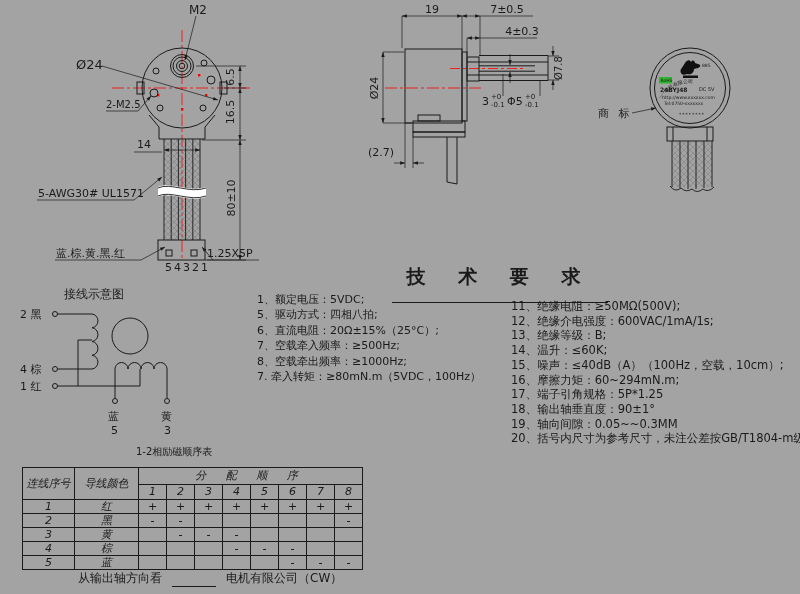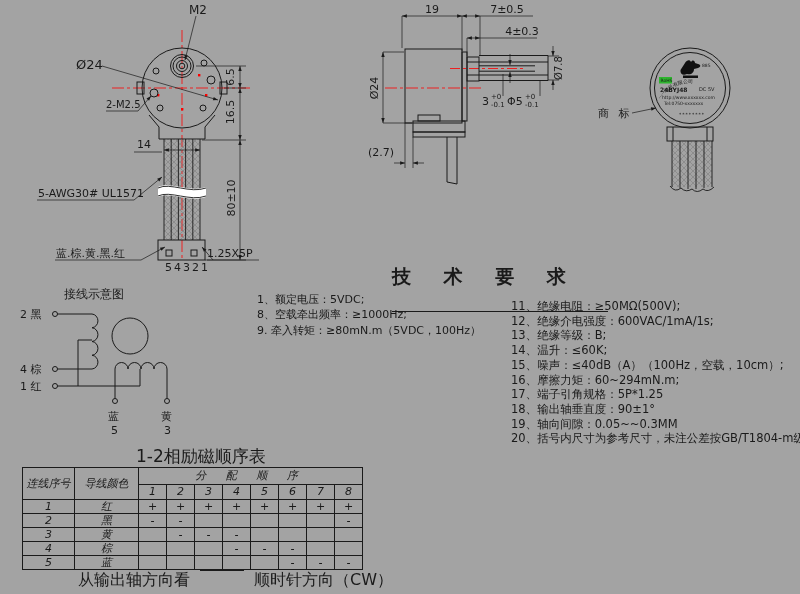--- a/index.html
+++ b/index.html
@@ -3,31 +3,31 @@
 <meta charset="utf-8">
 <style>
   html,body{margin:0;padding:0;background:#fff;}
   #page{position:relative;width:800px;height:594px;background:#a3a3a3;overflow:hidden;
         font-family:"DejaVu Sans",sans-serif;color:#1a1a1a;}
   #art{position:absolute;left:0;top:0;}
   svg text{font-family:"DejaVu Sans",sans-serif;fill:#1a1a1a;}
   .t10{font-size:10px}.t11{font-size:11px}.t12{font-size:12px}.t13{font-size:13px}
   .t7{font-size:7px}.t6{font-size:6px}.t5{font-size:5px}.t4{font-size:4.5px}
   .abs{position:absolute;white-space:nowrap;}
-  #tech-title{left:392px;top:264px;width:216px;font-size:19px;font-weight:bold;
-              letter-spacing:13px;border-bottom:1.5px solid #1a1a1a;padding-bottom:21px;}
+  #tech-title{left:392px;top:264px;width:216px;text-align:center;font-size:19px;font-weight:bold;
+              letter-spacing:13px;border-bottom:1.5px solid #1a1a1a;padding-bottom:12px;}
   #tech-left{left:257px;top:292px;font-size:11px;line-height:15.4px;}
   #tech-right{left:511px;top:299px;font-size:11.5px;line-height:14.7px;}
-  #seq-title{left:136px;top:445px;font-size:17px;}
+  #seq-title{left:136px;top:445px;font-size:10px;}
   table.seq{position:absolute;left:22px;top:467px;border-collapse:collapse;table-layout:fixed;font-style:italic;}
   table.seq th,table.seq td{border:1px solid #1a1a1a;font-size:11px;font-weight:normal;
               text-align:center;padding:0;line-height:12px;height:13px;}
   table.seq th.sp{letter-spacing:8px;height:16px;margin-top:48px;}
   table.seq .hd{height:15px;}
-  #seq-footer{left:78px;top:570px;display:flex;align-items:flex-start;font-size:16px;}
+  #seq-footer{left:78px;top:570px;display:flex;align-items:flex-end;font-size:12px;}
   #seq-footer .dash{width:44px;border-top:1.5px solid #1a1a1a;margin:0 10px;}
 </style>
 </head>
 <body>
 
 <div id="page">
 
 <svg id="art" width="800" height="594" viewBox="0 0 800 594">
   <defs>
     <marker id="ar" viewBox="0 0 10 10" refX="10" refY="5" markerWidth="9" markerHeight="7" orient="auto-start-reverse">
@@ -215,22 +215,25 @@
     <text class="t11" x="108" y="420">蓝</text>
     <text class="t11" x="111" y="434">5</text>
     <text class="t11" x="161" y="420">黄</text>
     <text class="t11" x="164" y="434">3</text>
   </g>
 </svg>
 
 <div class="abs" id="tech-title">技 术 要 求</div>
 <div class="abs" id="tech-left">
   <div>1、额定电压：5VDC;</div>
+  <div>5、驱动方式：四相八拍;</div>
+  <div>6、直流电阻：20Ω±15%（25°C）;</div>
+  <div>7、空载牵入频率：≥500Hz;</div>
   <div>8、空载牵出频率：≥1000Hz;</div>
-  <div>9. 牵入转矩：≥80mN.m（5VDC，100Hz）</div>
+  <div>7. 牵入转矩：≥80mN.m（5VDC，100Hz）</div>
 </div>
 <div class="abs" id="tech-right">
   <div>11、绝缘电阻：≥50MΩ(500V);</div>
   <div>12、绝缘介电强度：600VAC/1mA/1s;</div>
   <div>13、绝缘等级：B;</div>
   <div>14、温升：≤60K;</div>
   <div>15、噪声：≤40dB（A）（100Hz，空载，10cm）;</div>
   <div>16、摩擦力矩：60~294mN.m;</div>
   <div>17、端子引角规格：5P*1.25</div>
   <div>18、输出轴垂直度：90±1°</div>
@@ -326,16 +329,16 @@
     <td></td>
     <td>-</td>
     <td>-</td>
     <td>-</td>
   </tr>
 </tbody>
     </table>
 <div class="abs" id="seq-footer">
   <span>从输出轴方向看</span>
   <span class="dash"></span>
-  <span>顺时针方向（CW）</span>
+  <span>电机有限公司（CW）</span>
 </div>
 
 </div>
 
 </body></html>

